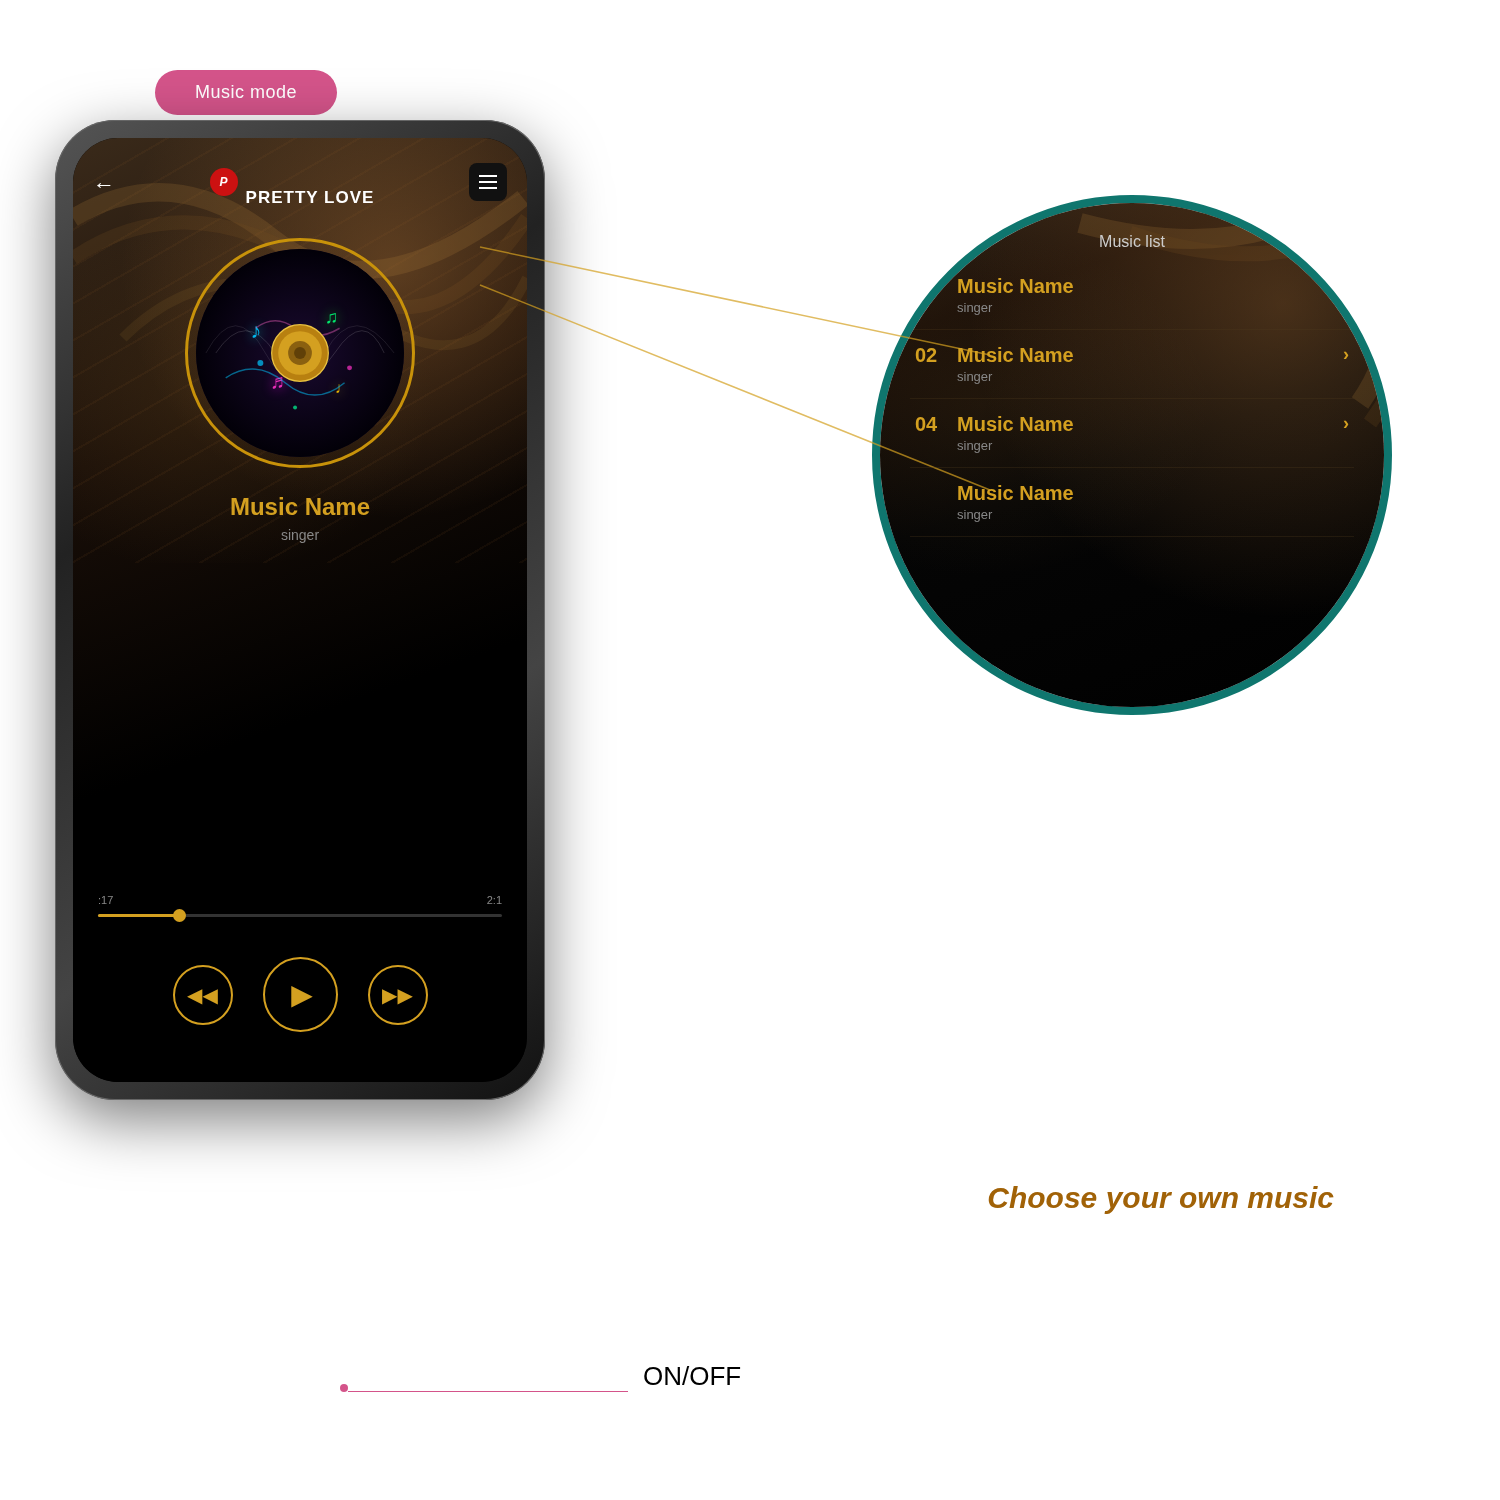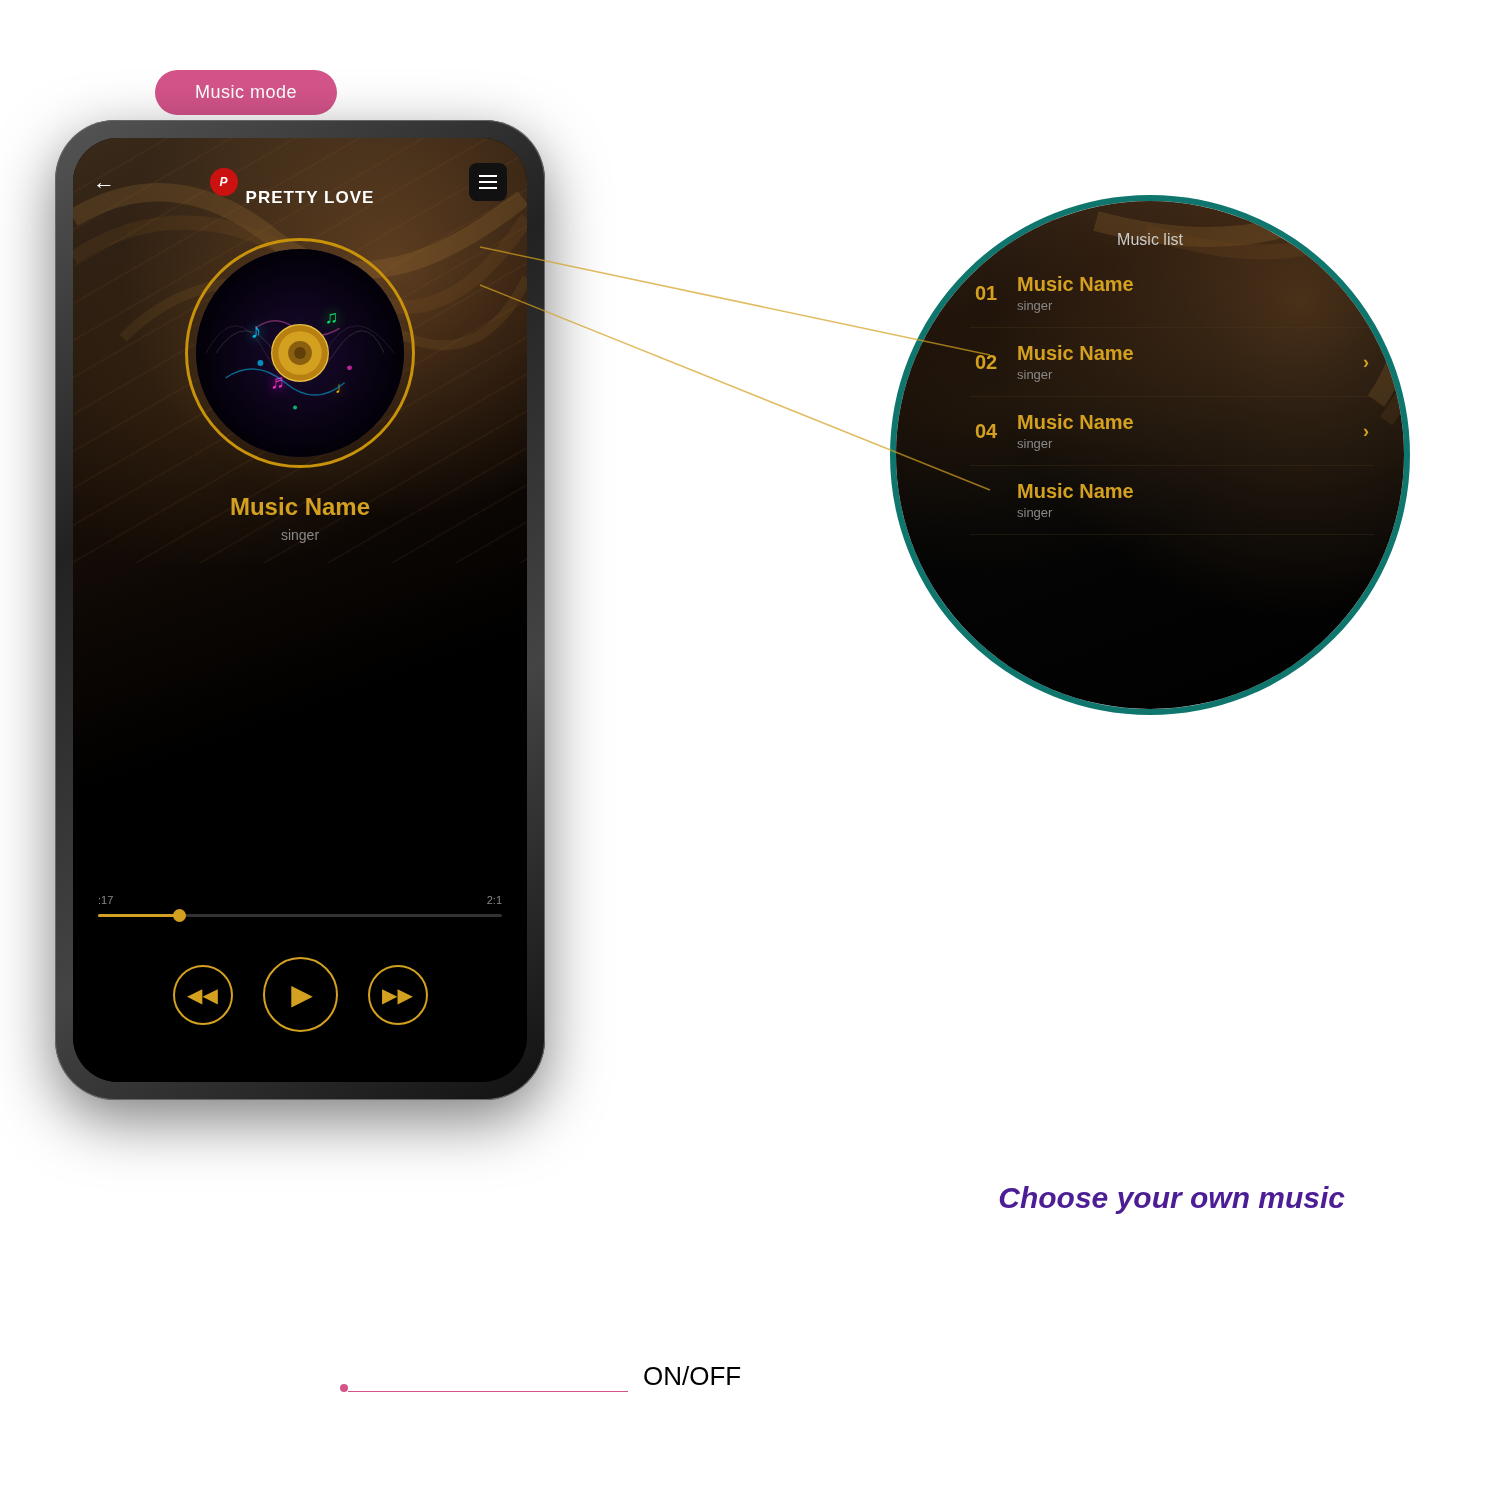--- a/index.html
+++ b/index.html
@@ -307,26 +307,26 @@
       height: 8px;
       border-radius: 50%;
       background: #d4548a;
       flex-shrink: 0;
     }
 
     
     .music-list-circle {
       position: absolute;
       top: 195px;
-      right: 90px;
+      right: 108px;
       width: 520px;
       height: 520px;
       border-radius: 50%;
       overflow: hidden;
-      border: 6px solid #0f766e;
+      border: 8px solid #0f766e;
       
     }
 
     .music-list-bg {
       width: 100%;
       height: 100%;
       background: linear-gradient(160deg, #3a2a1a 0%, #1a0f08 20%, #050505 50%, #000 100%);
       position: relative;
     }
 
@@ -348,25 +348,24 @@
     }
 
     .music-list-items {
       position: relative;
       z-index: 5;
       padding: 0 30px;
     }
 
     .music-list-item {
       display: flex;
-      align-items: center;
+      align-items: flex-start;
       padding: 14px 5px;
       border-bottom: 1px solid rgba(80,60,30,0.3);
       gap: 12px;
-      margin-left: 44px;
     }
 
     .track-num {
       color: #d4a020;
       font-size: 20px;
       font-weight: bold;
       width: 30px;
       flex-shrink: 0;
     }
 
@@ -391,24 +390,24 @@
     .track-chevron {
       color: #d4a020;
       font-size: 18px;
       font-weight: bold;
     }
 
     
     .choose-text {
       position: absolute;
       bottom: 285px;
-      right: 155px;
+      right: 166px;
       font-size: 30px;
       font-weight: 600;
-      color: #4c1d95;
+      color: #a16207;
       font-style: italic;
     }
 
     
     .connector-svg {
       position: absolute;
       top: 0;
       left: 0;
       width: 100%;
       height: 100%;

